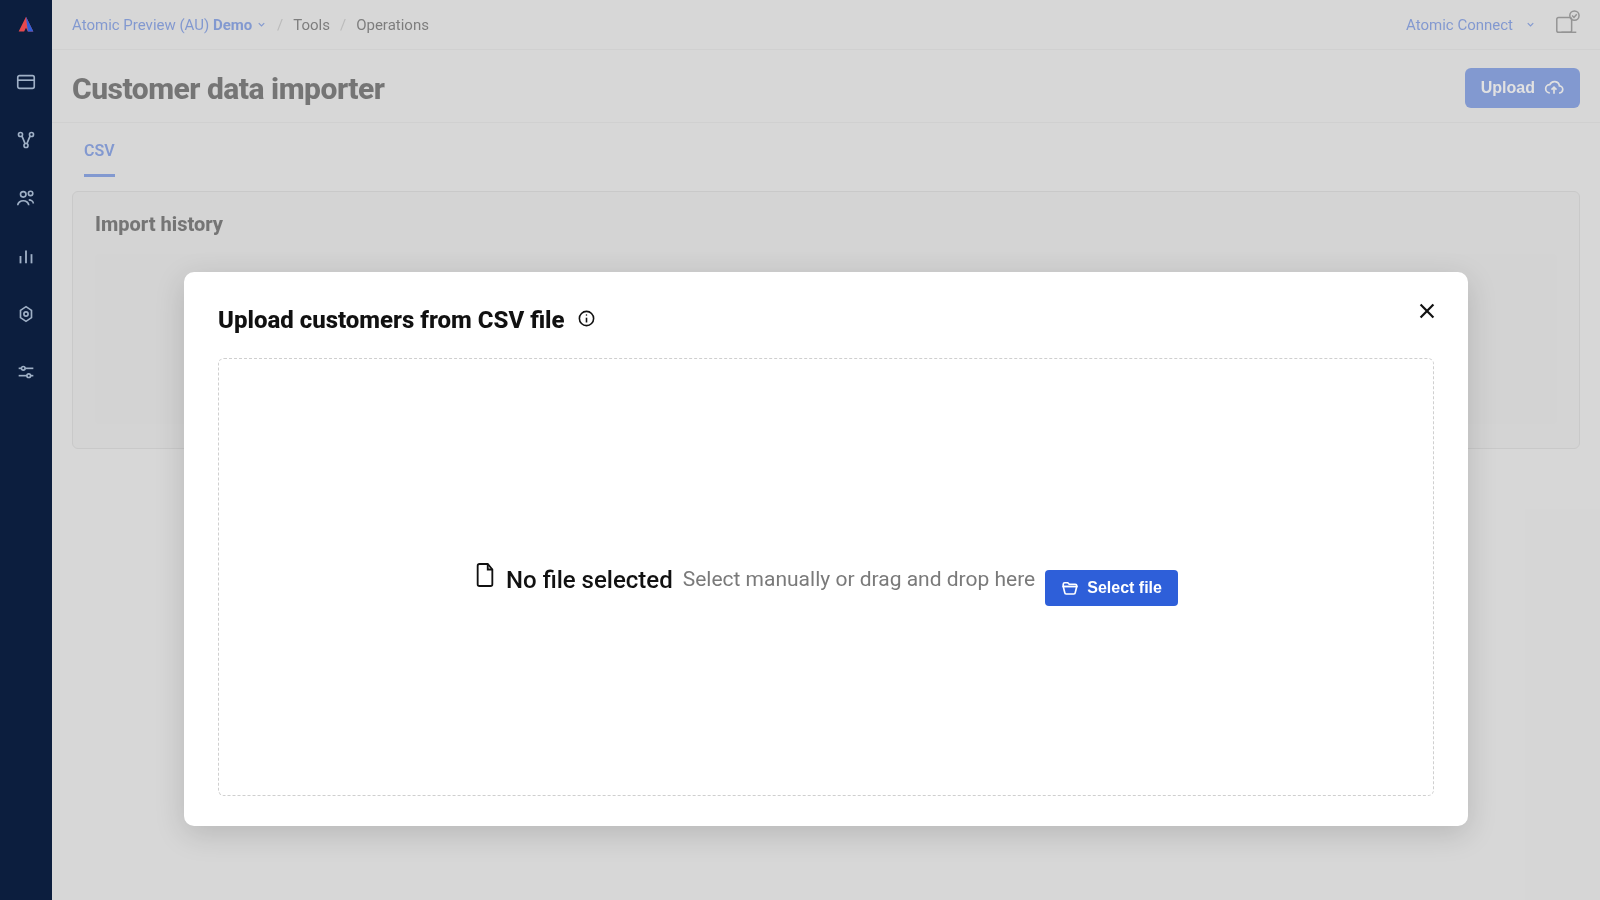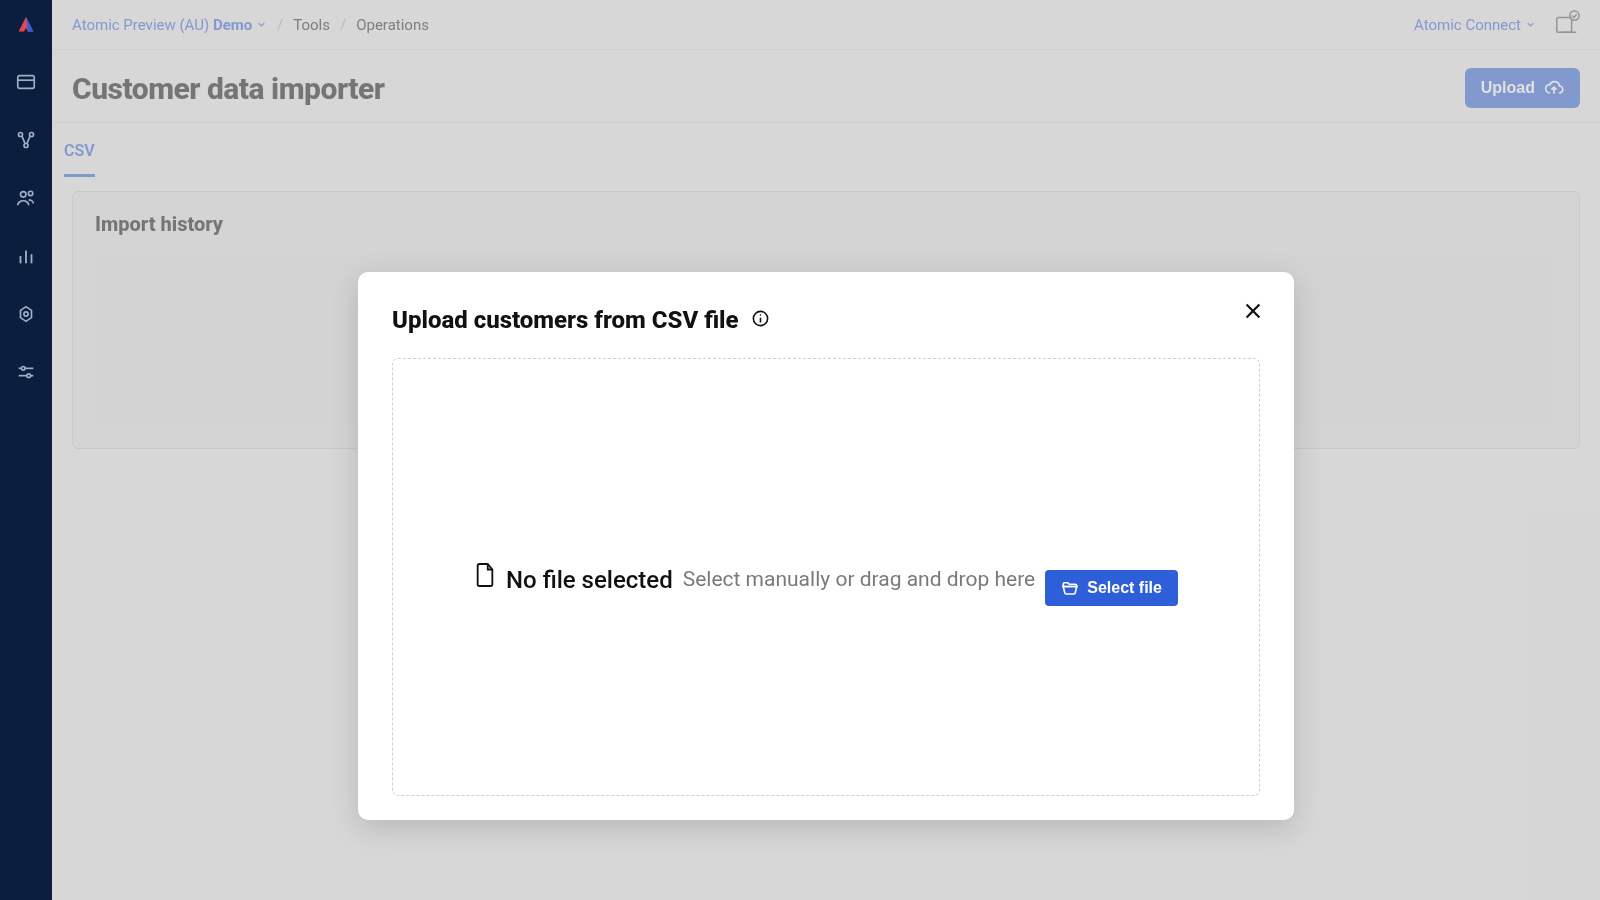--- a/index.html
+++ b/index.html
@@ -28,21 +28,21 @@
     font-size: 15px;
     color: #222;
   }
   .breadcrumb { display: flex; align-items: center; gap: 10px; }
   .breadcrumb .org { color: #2e5fd9; }
   .breadcrumb .org .bold { font-weight: 700; }
   .breadcrumb .chev { color: #2e5fd9; }
   .breadcrumb .sep { color: #aaa; }
   .breadcrumb .crumb { color: #222; }
   .topbar-right { margin-left: auto; display: flex; align-items: center; gap: 18px; }
-  .topbar-right .connect { color: #2e5fd9; display:flex; align-items:center; gap:4px;}
+  .topbar-right .connect { color: #2e5fd9; display:flex; align-items:center; gap:12px;}
   .topbar-right .status-icon { color: #555; }
   .page-header {
     display: flex;
     align-items: center;
     padding: 18px 20px 14px 20px;
     border-bottom: 1px solid #d9d9d9;
   }
   .page-header h1 { font-size: 30px; font-weight: 800; letter-spacing: -0.5px; color:#111; }
   .upload-btn {
     margin-left: auto;
@@ -52,21 +52,21 @@
     border-radius: 6px;
     padding: 10px 16px;
     font-size: 16px;
     font-weight: 600;
     display: flex;
     align-items: center;
     gap: 9px;
     cursor: pointer;
   }
   .upload-btn svg { width: 20px; height: 20px; }
-  .tabs { padding: 0 12px; }
+  .tabs { padding: 0 32px; }
   .tabs .tab {
     display: inline-block;
     padding: 18px 0 14px 0;
     color: #2e5fd9;
     font-weight: 600;
     font-size: 16px;
     border-bottom: 3px solid #2e5fd9;
   }
   .content { padding: 14px 20px; }
   .card {
@@ -85,25 +85,25 @@
   .overlay {
     position: absolute;
     inset: 0;
     background: rgba(200,200,200,0.55);
     display: flex;
     align-items: flex-start;
     justify-content: center;
     padding-top: 272px;
   }
   .modal {
-    width: 936px;
+    width: 1284px;
     background: #fff;
     border-radius: 10px;
     box-shadow: 0 8px 30px rgba(0,0,0,0.15);
-    padding: 34px 34px 24px 34px;
+    padding: 34px 34px 30px 34px;
     position: relative;
   }
   .modal-header { display: flex; align-items: center; gap: 12px; margin-bottom: 24px; }
   .modal-header h3 { font-size: 24px; font-weight: 800; color:#111; }
   .modal-header .info-icon { color:#111; }
   .modal-close {
     position: absolute;
     top: 28px; right: 30px;
     background: none; border: none;
     cursor: pointer;

